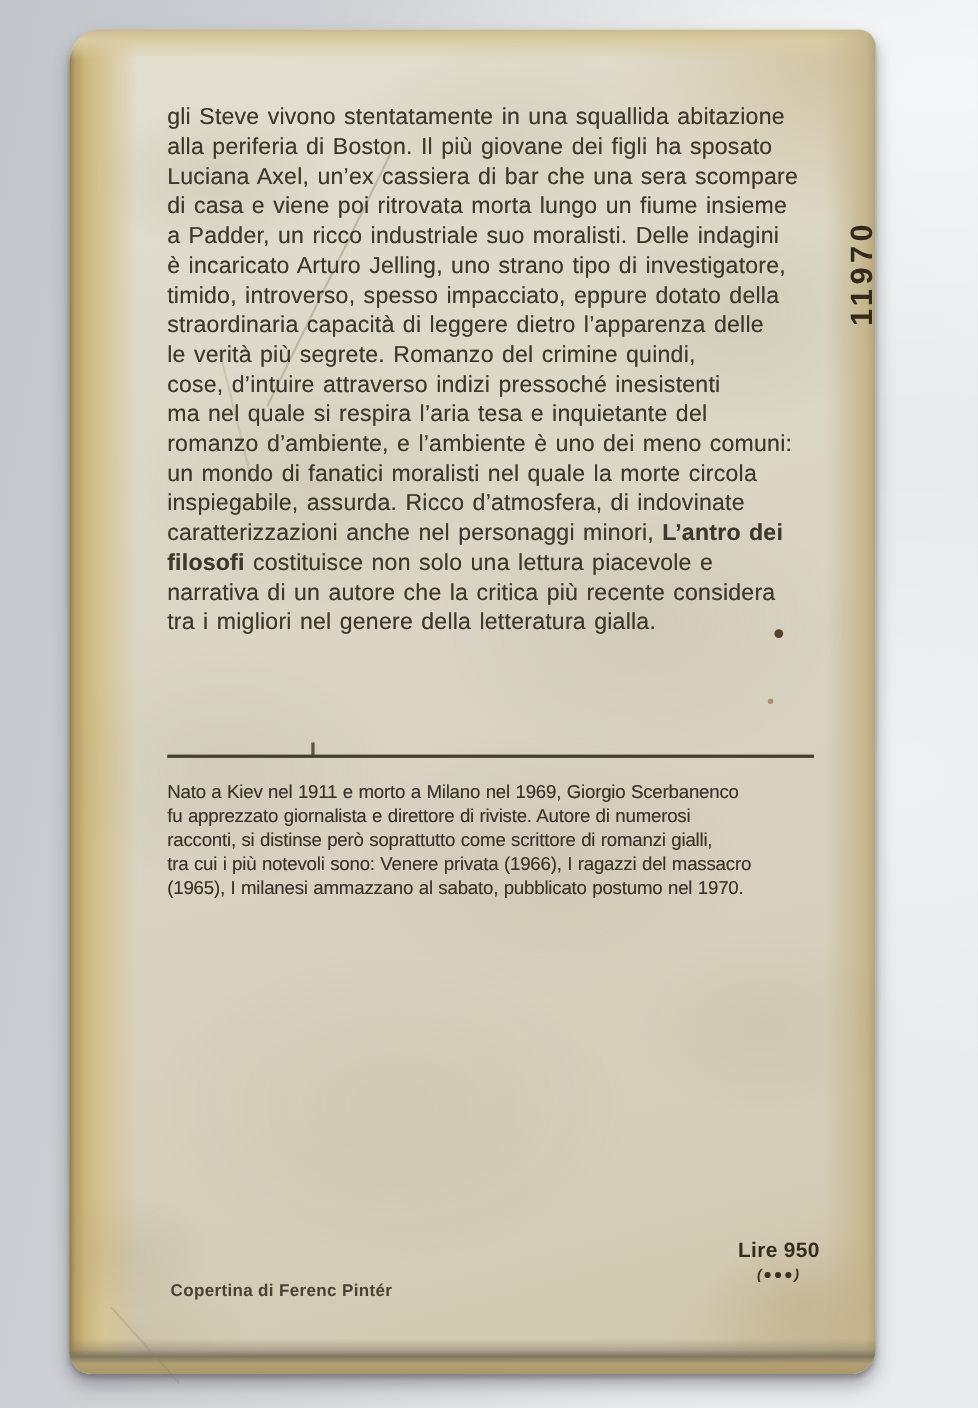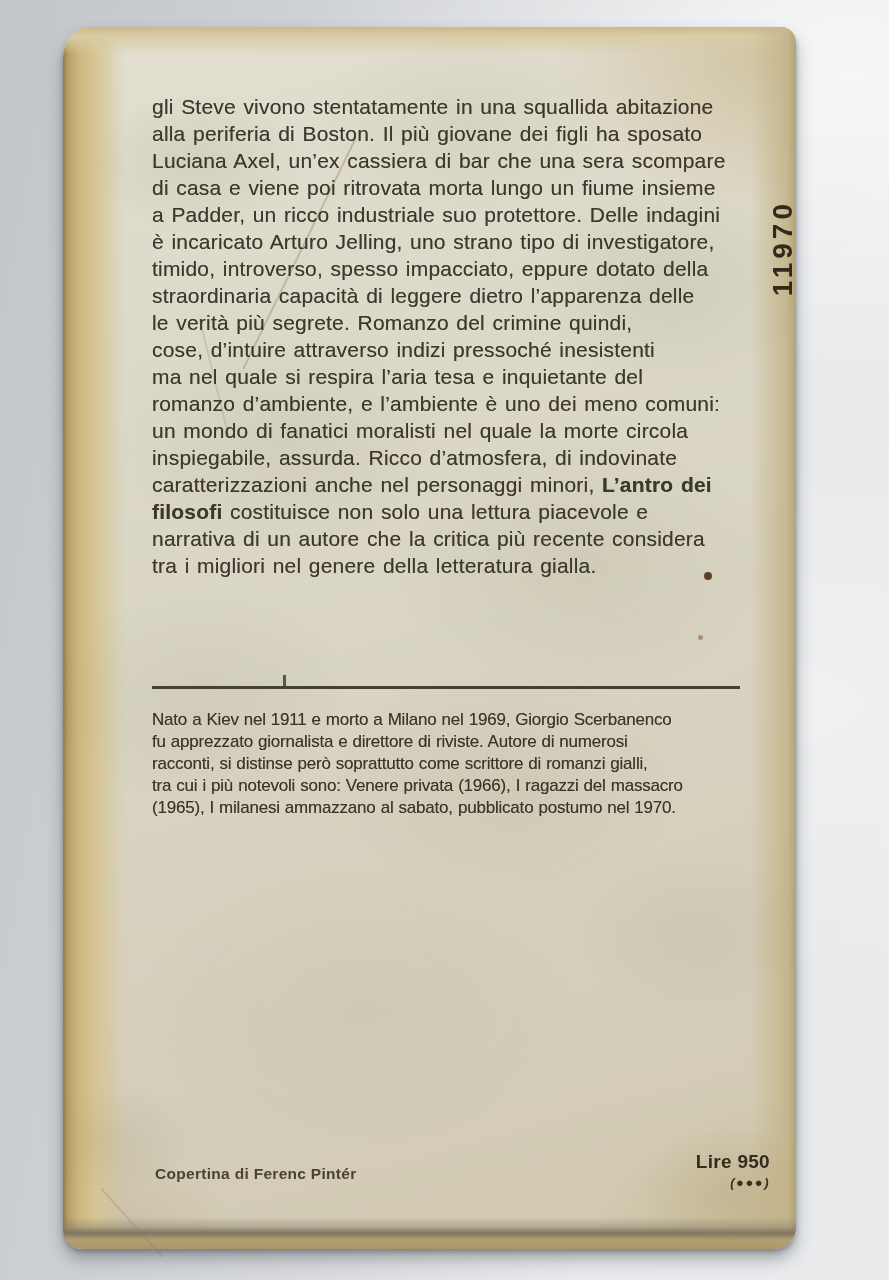--- a/index.html
+++ b/index.html
@@ -82,21 +82,21 @@
     position:absolute;left:89px;top:682px;
     font-size:17px;line-height:22px;color:#39352a;
     letter-spacing:-0.2px;word-spacing:.5px;
     text-shadow:0 0 .5px rgba(55,50,40,.5);
   }
 
   .credit{
     position:absolute;left:92px;top:1138px;
     font-size:15.5px;font-weight:700;color:#4a4335;letter-spacing:.3px;
   }
-  .pricebox{position:absolute;left:583px;top:1124px;width:124px;text-align:right;color:#332d20;}
+  .pricebox{position:absolute;left:583px;top:1100px;width:124px;text-align:center;color:#332d20;}
   .price{font-size:19px;font-weight:700;letter-spacing:.3px;}
   .price-dots{font-size:13px;font-weight:700;font-style:italic;letter-spacing:1.5px;margin-top:2px;color:#3a3020;}
 
   .catalog{
     position:absolute;top:173px;right:29px;
     transform-origin:right top;transform:rotate(-90deg);
     font-size:28px;font-weight:700;letter-spacing:4px;color:#33291b;
     white-space:nowrap;
   }
 
@@ -117,21 +117,21 @@
     <div class="scratch scr2"></div>
     <div class="scratch scr3"></div>
 
     <div class="catalog">11970</div>
 
     <div class="blurb">
         <div class="line"><span>gli Steve vivono stentatamente in una squallida abitazione</span></div>
         <div class="line"><span>alla periferia di Boston. Il più giovane dei figli ha sposato</span></div>
         <div class="line"><span>Luciana Axel, un’ex cassiera di bar che una sera scompare</span></div>
         <div class="line"><span>di casa e viene poi ritrovata morta lungo un fiume insieme</span></div>
-        <div class="line"><span>a Padder, un ricco industriale suo protettore. Delle indagini</span></div>
+        <div class="line"><span>a Padder, un ricco industriale suo moralisti. Delle indagini</span></div>
         <div class="line"><span>è incaricato Arturo Jelling, uno strano tipo di investigatore,</span></div>
         <div class="line"><span>timido, introverso, spesso impacciato, eppure dotato della</span></div>
         <div class="line"><span>straordinaria capacità di leggere dietro l’apparenza delle</span></div>
         <div class="line"><span>le verità più segrete. Romanzo del crimine quindi,</span></div>
         <div class="line"><span>cose, d’intuire attraverso indizi pressoché inesistenti</span></div>
         <div class="line"><span>ma nel quale si respira l’aria tesa e inquietante del</span></div>
         <div class="line"><span>romanzo d’ambiente, e l’ambiente è uno dei meno comuni:</span></div>
         <div class="line"><span>un mondo di fanatici moralisti nel quale la morte circola</span></div>
         <div class="line"><span>inspiegabile, assurda. Ricco d’atmosfera, di indovinate</span></div>
         <div class="line"><span>caratterizzazioni anche nel personaggi minori, </span><span class="seg-b">L’antro dei</span></div>

